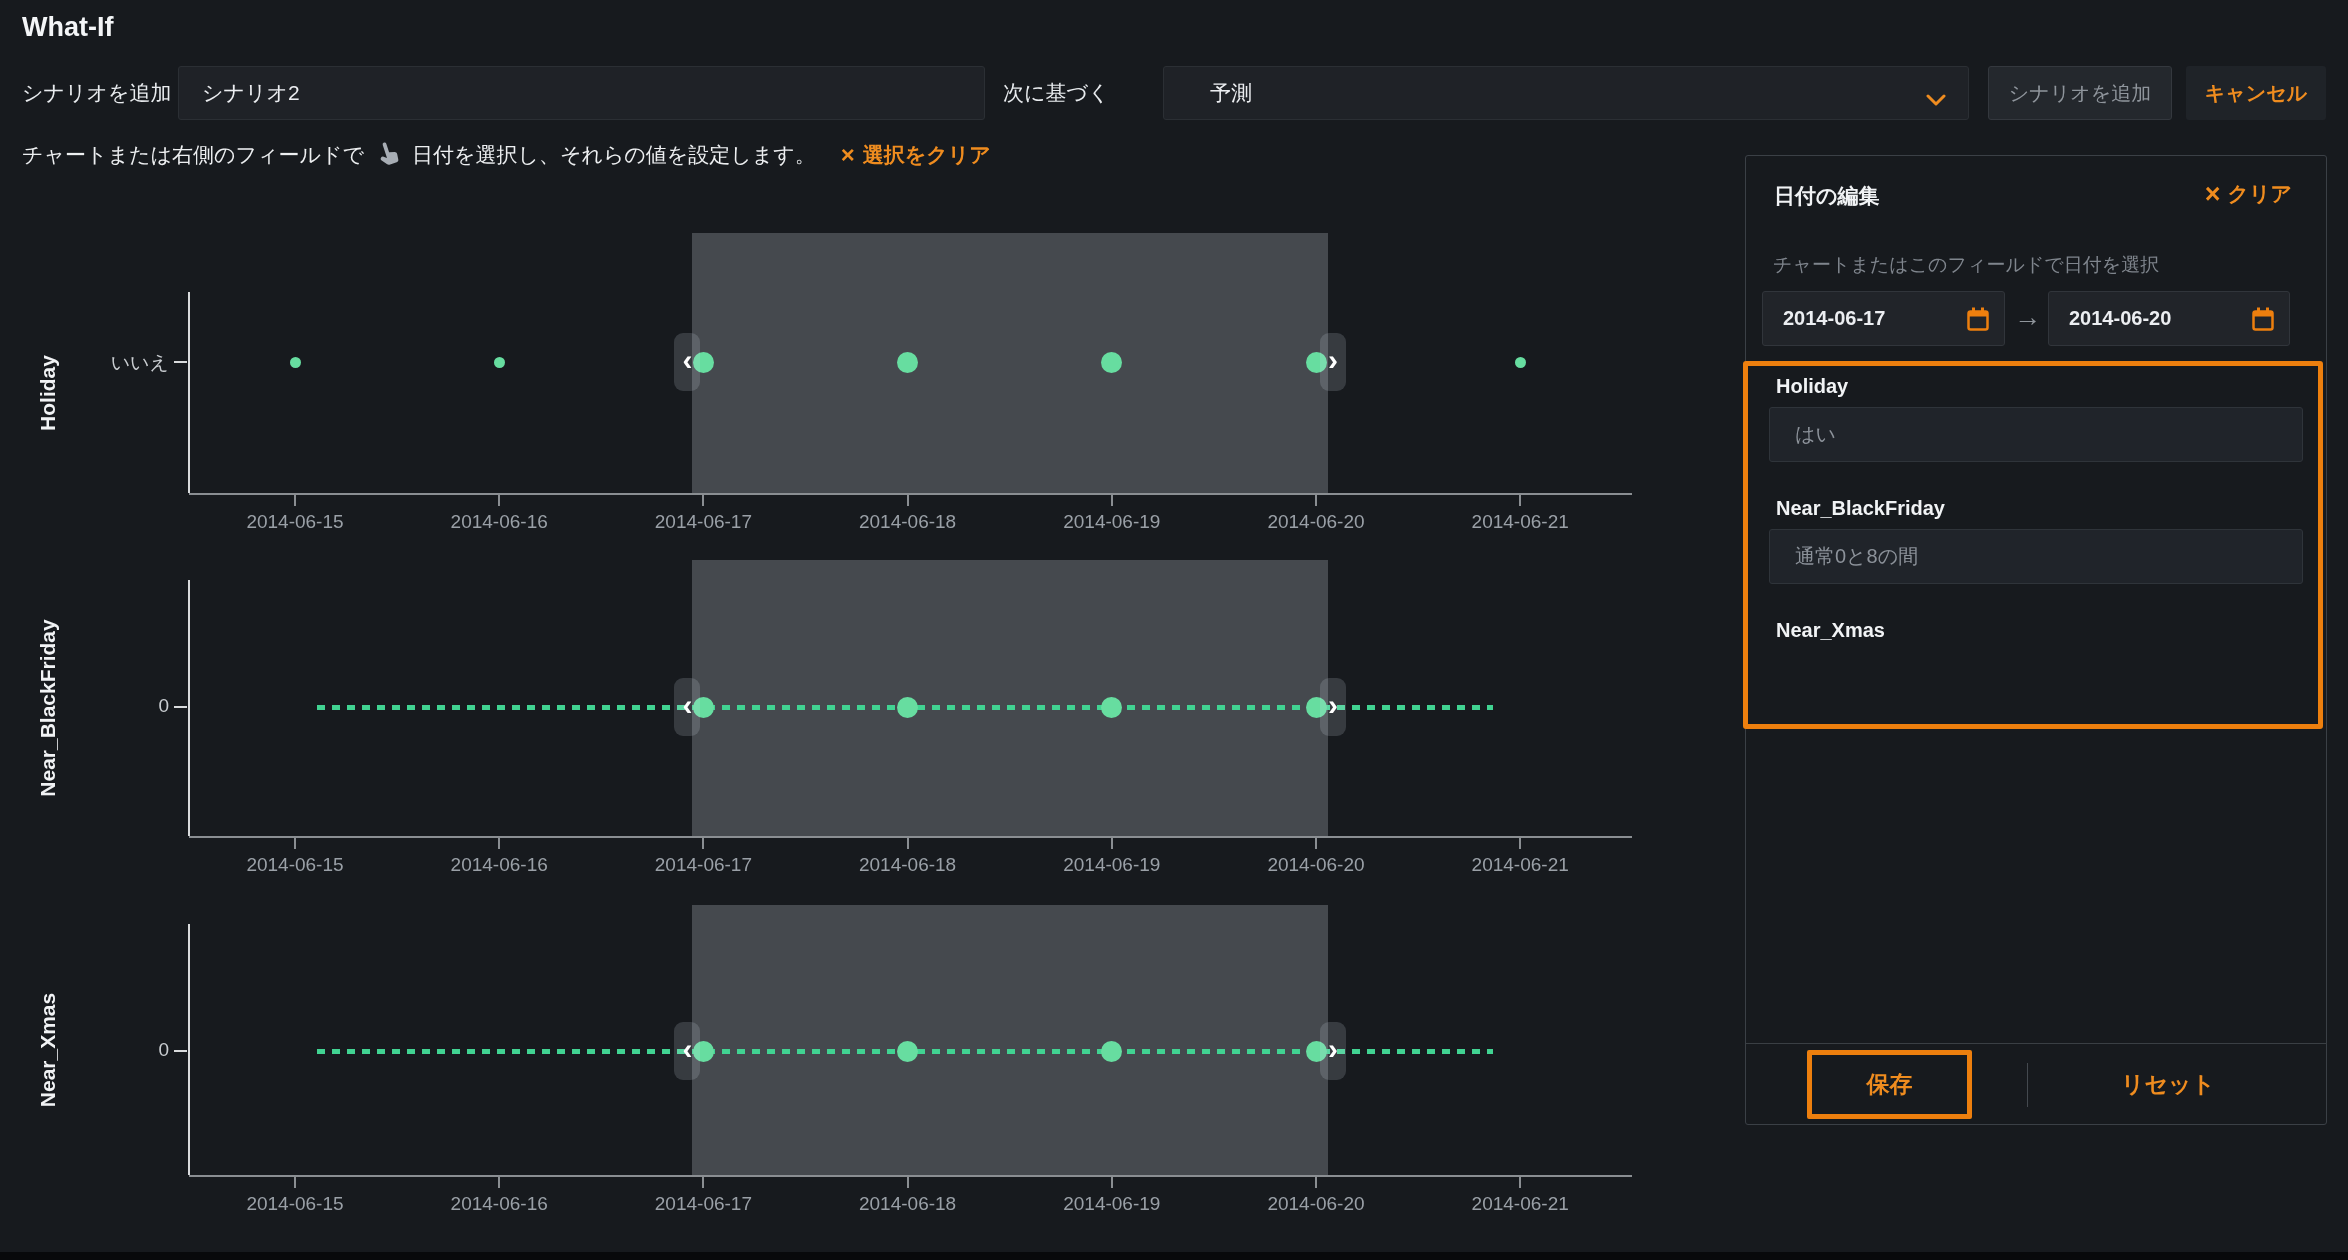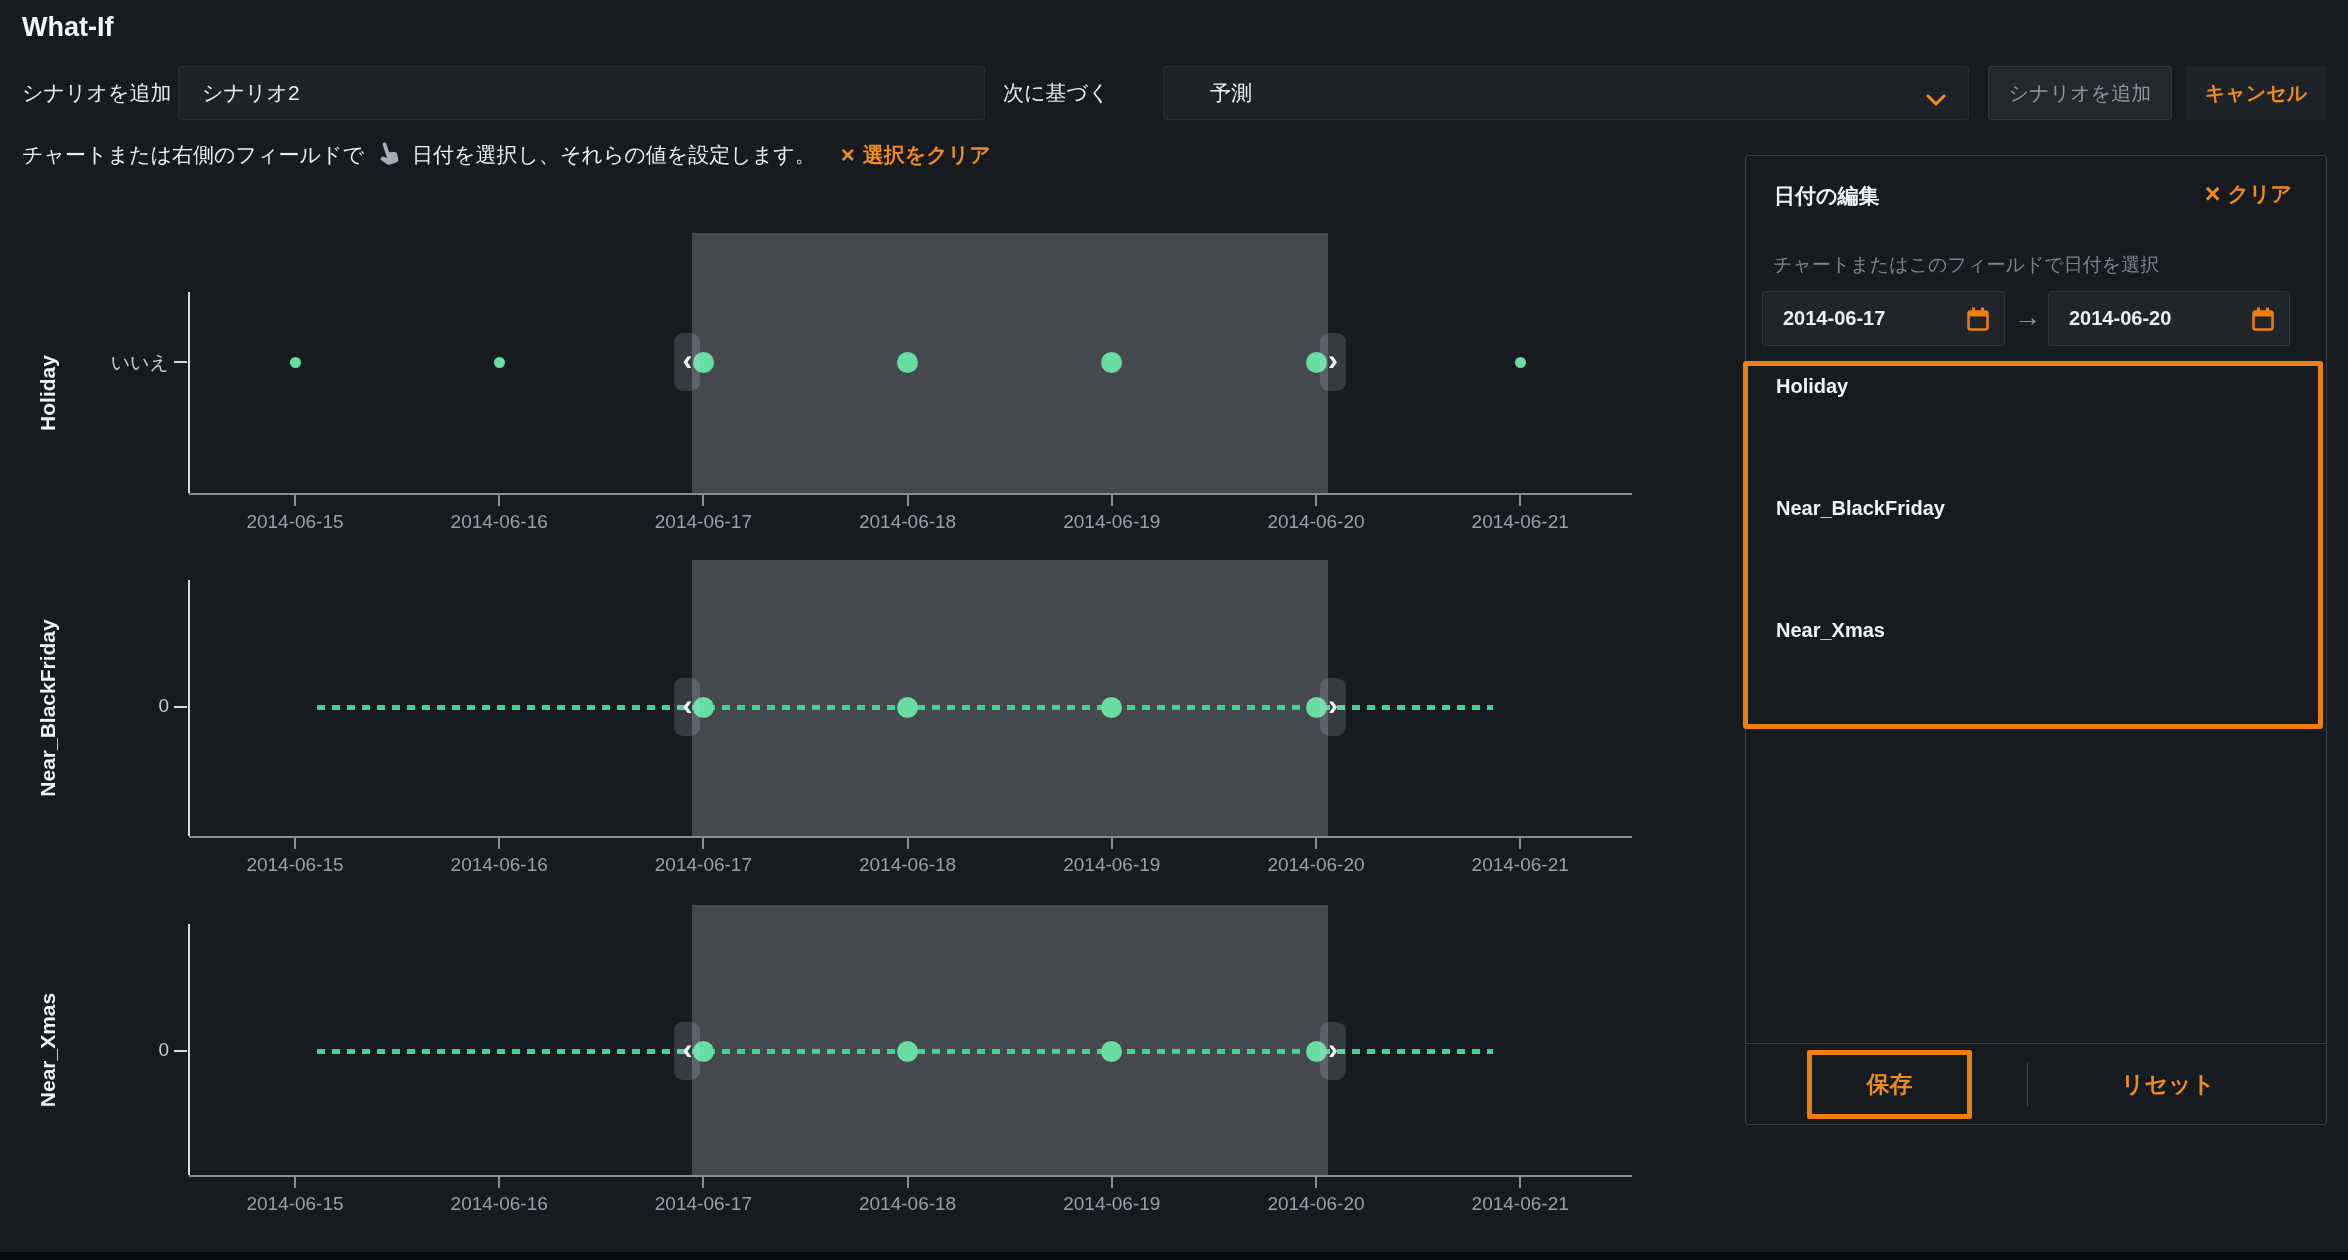--- a/index.html
+++ b/index.html
@@ -239,21 +239,23 @@
       <rect x="2.5" y="4.5" width="19" height="18" rx="2" fill="none" stroke="#ed7f0e" stroke-width="2.5"></rect>
       <rect x="2.5" y="4.5" width="19" height="5" fill="#ed7f0e"></rect>
       <rect x="6" y="0.5" width="3" height="6" fill="#ed7f0e"></rect>
       <rect x="15" y="0.5" width="3" height="6" fill="#ed7f0e"></rect>
     </svg>
   </div>
 
   <div class="abs" id="fields-annotation"></div>
 
   <div class="abs fld-label" style="top:219px;">Holiday</div>
+  <input class="abs fld-input" style="top: 251px;" placeholder="はい">
   <div class="abs fld-label" style="top:341px;">Near_BlackFriday</div>
+  <input class="abs fld-input" style="top: 373px;" placeholder="通常0と8の間">
   <div class="abs fld-label" style="top:463px;">Near_Xmas</div>
 
   <div class="abs" id="panel-footer"></div>
   <div class="abs" id="save-btn">
     <span>保存</span>
   </div>
   <div class="abs" id="footer-divider"></div>
   <div class="abs" id="reset-btn">
     <span>リセット</span>
   </div>

